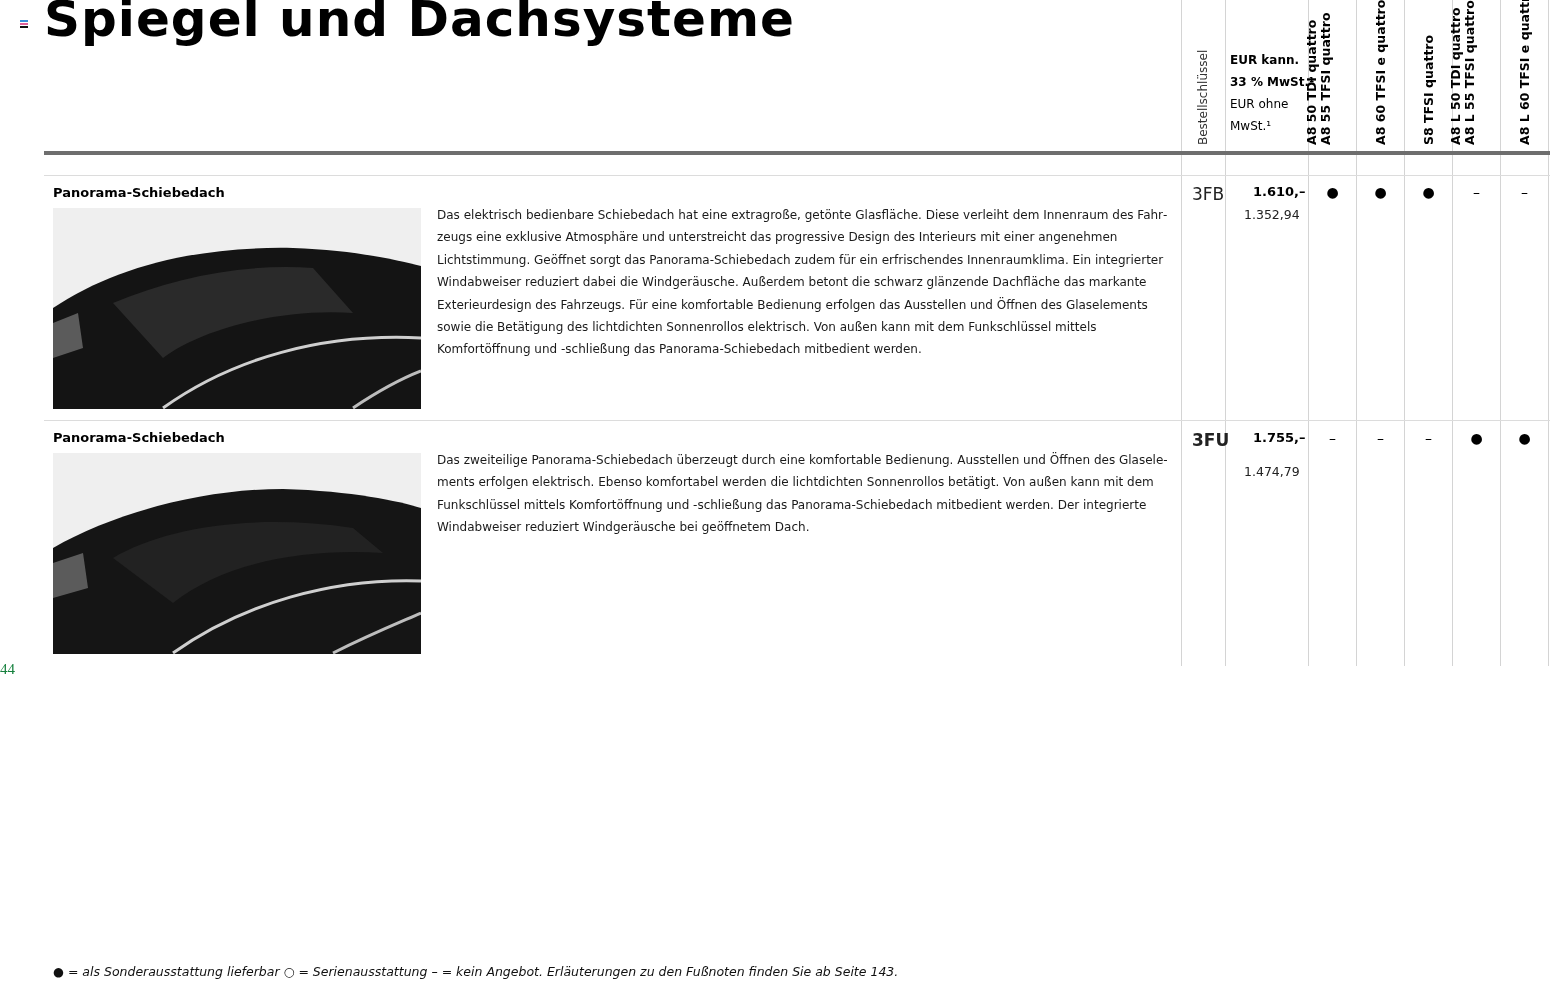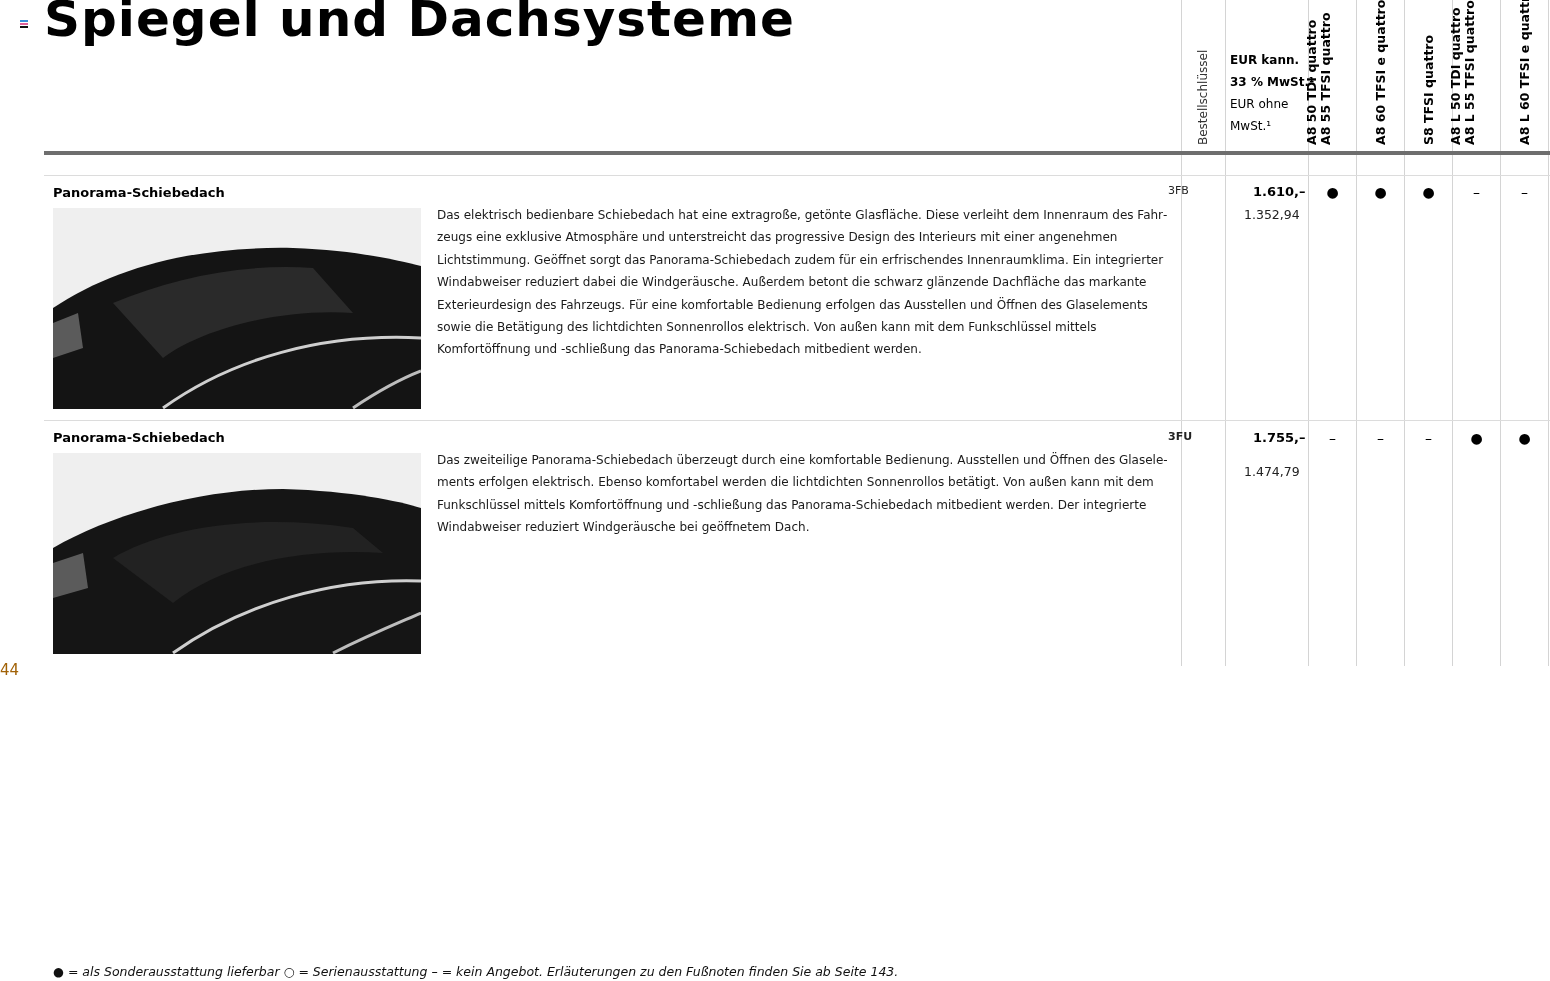--- a/index.html
+++ b/index.html
@@ -9,25 +9,25 @@
   .title { position:absolute; left:44px; top:-10px; font-family:"DejaVu Sans", sans-serif; font-size:50px; font-weight:bold; letter-spacing:1px; color:#000; white-space:nowrap; }
   .vline { position:absolute; width:1px; background:#d4d4d4; }
   .hdr-rotated { position:absolute; bottom:836px; transform-origin:left bottom; transform:rotate(-90deg); white-space:nowrap; font-size:12.5px; line-height:14px; }
   .price-hdr { position:absolute; left:1230px; top:49px; font-size:12px; line-height:22px; color:#000; }
   .price-hdr .b { font-weight:bold; }
   .thick-rule { position:absolute; left:44px; top:151px; width:1506px; height:4px; background:#6e6e6e; }
   .thin-rule { position:absolute; left:44px; height:1px; background:#dcdcdc; width:1506px; }
   .item-title { position:absolute; left:53px; font-size:13px; font-weight:bold; }
   .item-img { position:absolute; left:53px; width:368px; height:201px; background:#efefef; overflow:hidden; }
   .desc { position:absolute; left:437px; width:740px; font-size:12px; line-height:22.4px; color:#1a1a1a; }
-  .code { position:absolute; left:1168px; font-size:11px; color:#222; }
+  .code { position:absolute; left:1192px; font-size:17px; color:#222; }
   .price1 { position:absolute; left:1242px; font-size:13px; font-weight:bold;margin-left:11px; }
   .price2 { position:absolute; left:1244px; font-size:12.5px; color:#222; }
   .avail { position:absolute; width:47px; text-align:center; font-size:14px; }
-  .page-num { position:absolute; left:0px; top:661px; font-size:15px; color:#a16207; }
+  .page-num { position:absolute; left:0px; top:661px; font-size:15px; color:#15803d;font-family:Liberation Serif, serif; }
   .legend { position:absolute; left:53px; top:964px; font-size:12.5px; color:#111; white-space:nowrap;font-style:italic; }
 </style>
 </head>
 <body>
 
 <div class="marker">
   <span style="background:#3b8fd9"></span>
   <span style="background:#e0609a"></span>
   <span style="background:#111"></span>
 </div>

